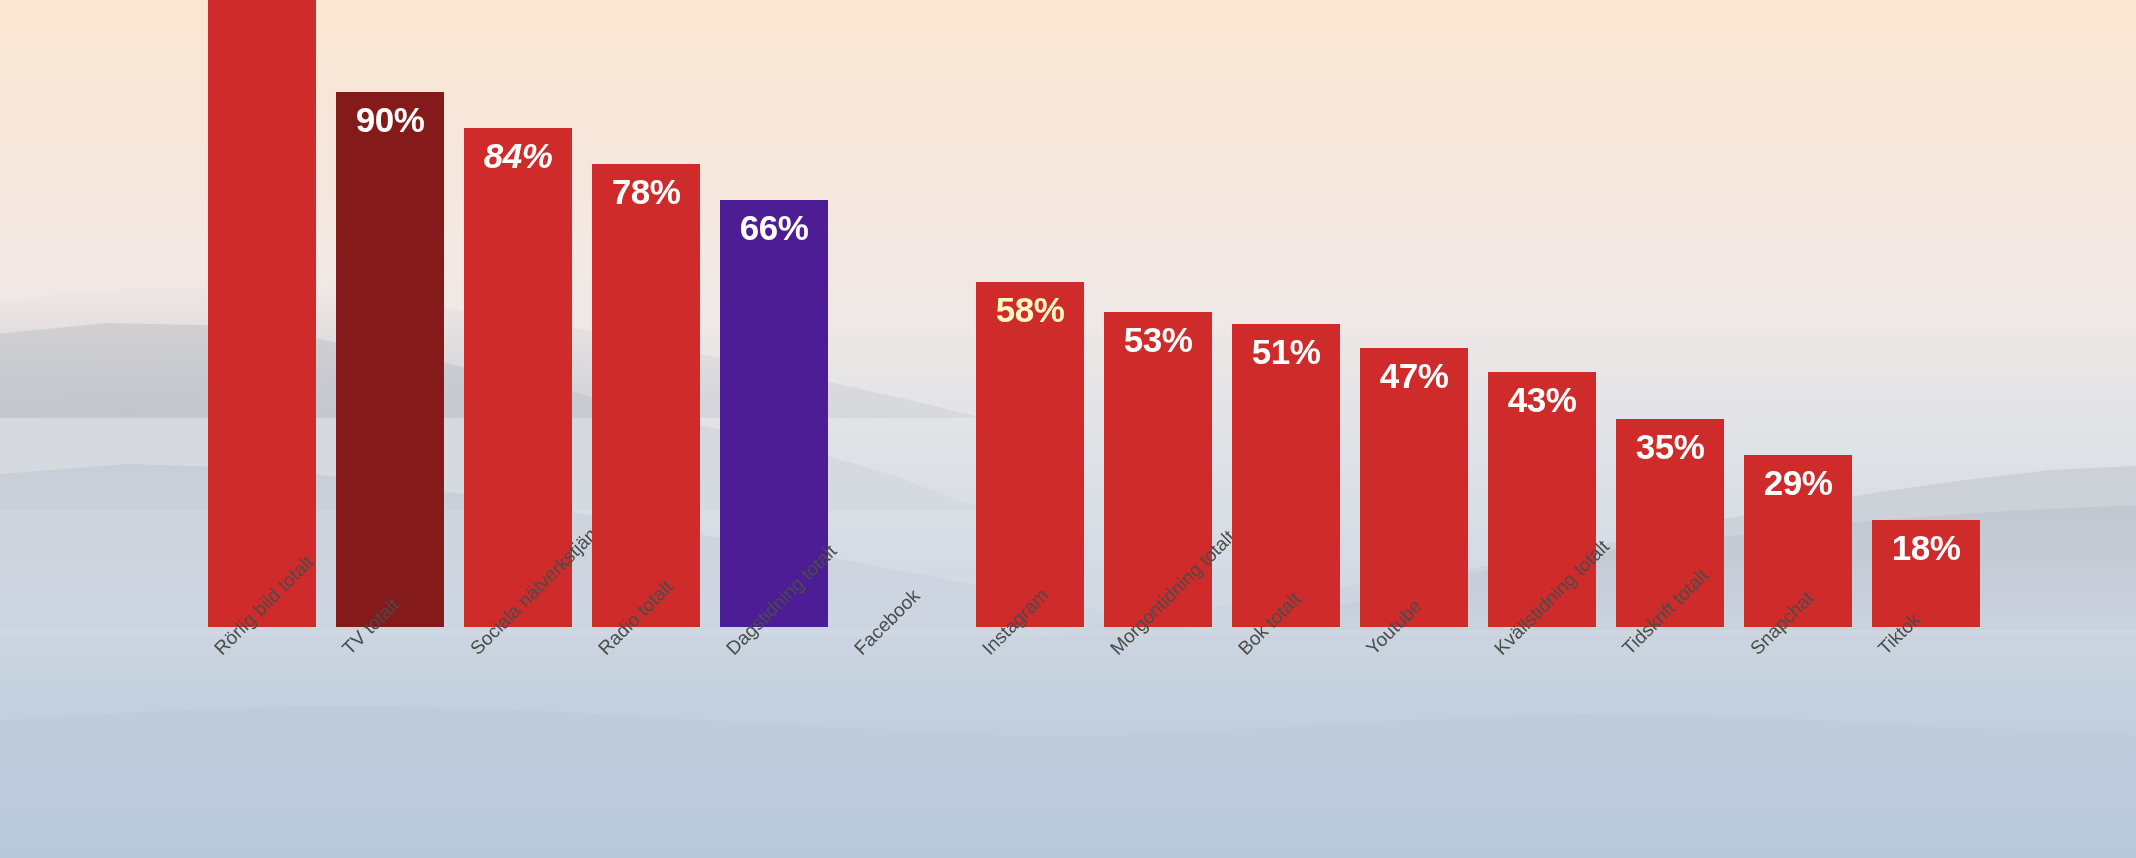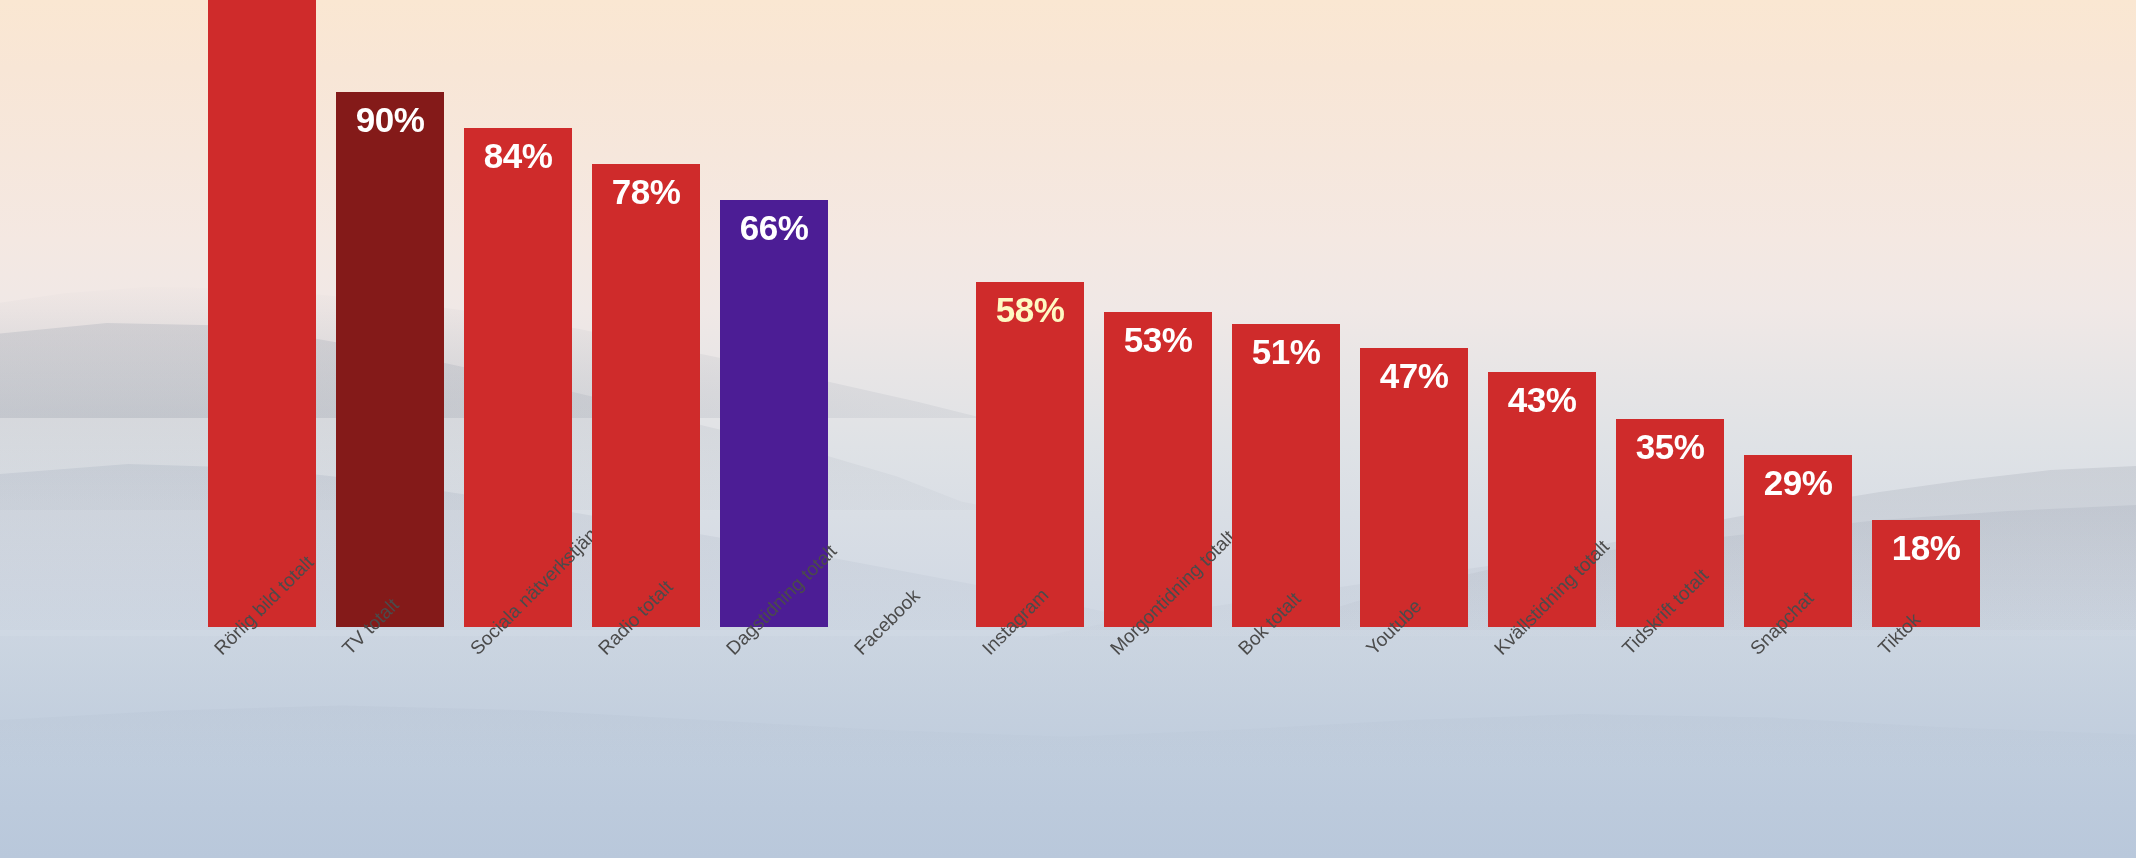--- a/index.html
+++ b/index.html
@@ -170,21 +170,21 @@
 
   <div id="plot">
       <div class="bar" style="left: 208px; width: 108px; height: 678px; background: rgb(207, 43, 43);">
         <div class="bar-value" style="color: rgb(255, 255, 255);">96%</div>
       </div>
       <div class="cat-label" style="color: rgb(75, 75, 75); left: 210px;">Rörlig bild totalt</div>
       <div class="bar" style="left: 336px; width: 108px; height: 534.6px; background: rgb(132, 26, 25);">
         <div class="bar-value" style="color: rgb(255, 255, 255);">90%</div>
       </div>
       <div class="cat-label" style="color: rgb(75, 75, 75); left: 338px;">TV totalt</div>
-      <div class="bar" style="left: 464px; width: 108px; height: 498.96px; background: rgb(207, 43, 43);">
+      <div class="bar" style="left: 464px; width: 108px; height: 498.96px; background: rgb(207, 43, 43); font-style: italic;">
         <div class="bar-value" style="color: rgb(255, 255, 255);">84%</div>
       </div>
       <div class="cat-label" style="color: rgb(75, 75, 75); left: 466px;">Sociala nätverkstjänster</div>
       <div class="bar" style="left: 592px; width: 108px; height: 463.32px; background: rgb(207, 43, 43);">
         <div class="bar-value" style="color: rgb(255, 255, 255);">78%</div>
       </div>
       <div class="cat-label" style="color: rgb(75, 75, 75); left: 594px;">Radio totalt</div>
       <div class="bar" style="left: 720px; width: 108px; height: 427px; background: #4c1d95;">
         <div class="bar-value" style="color: rgb(255, 255, 255);">66%</div>
       </div>

